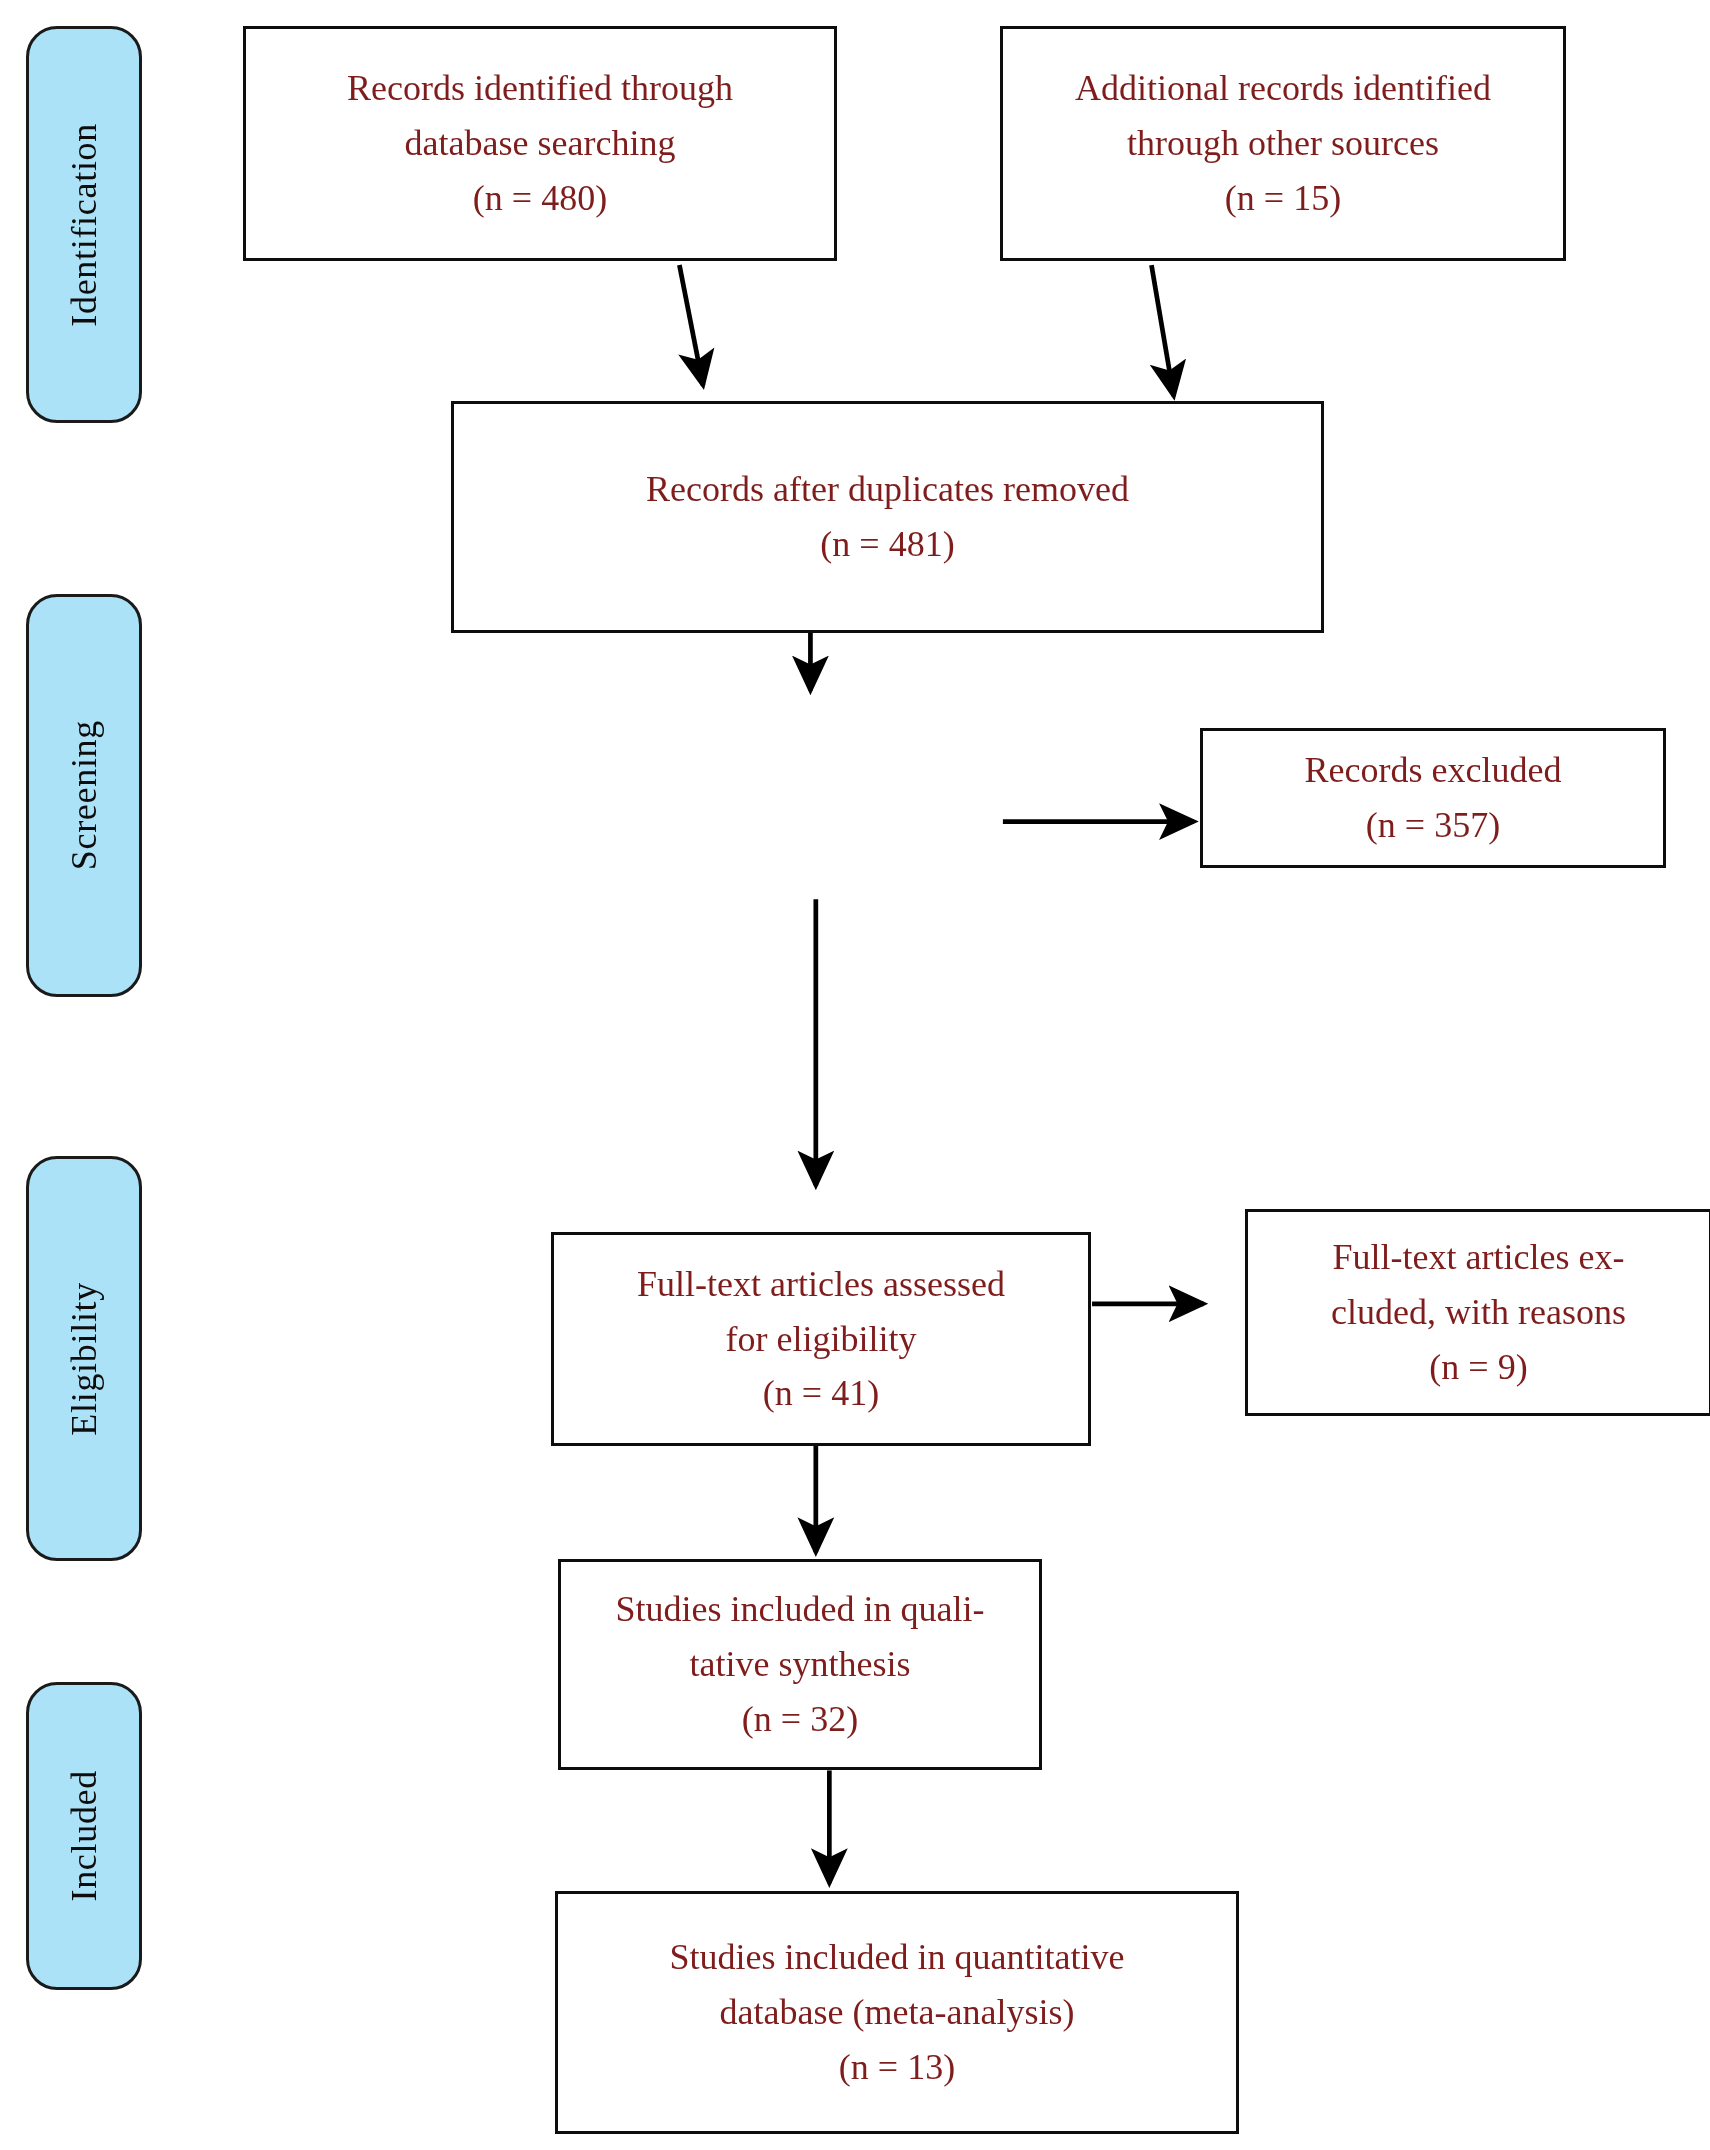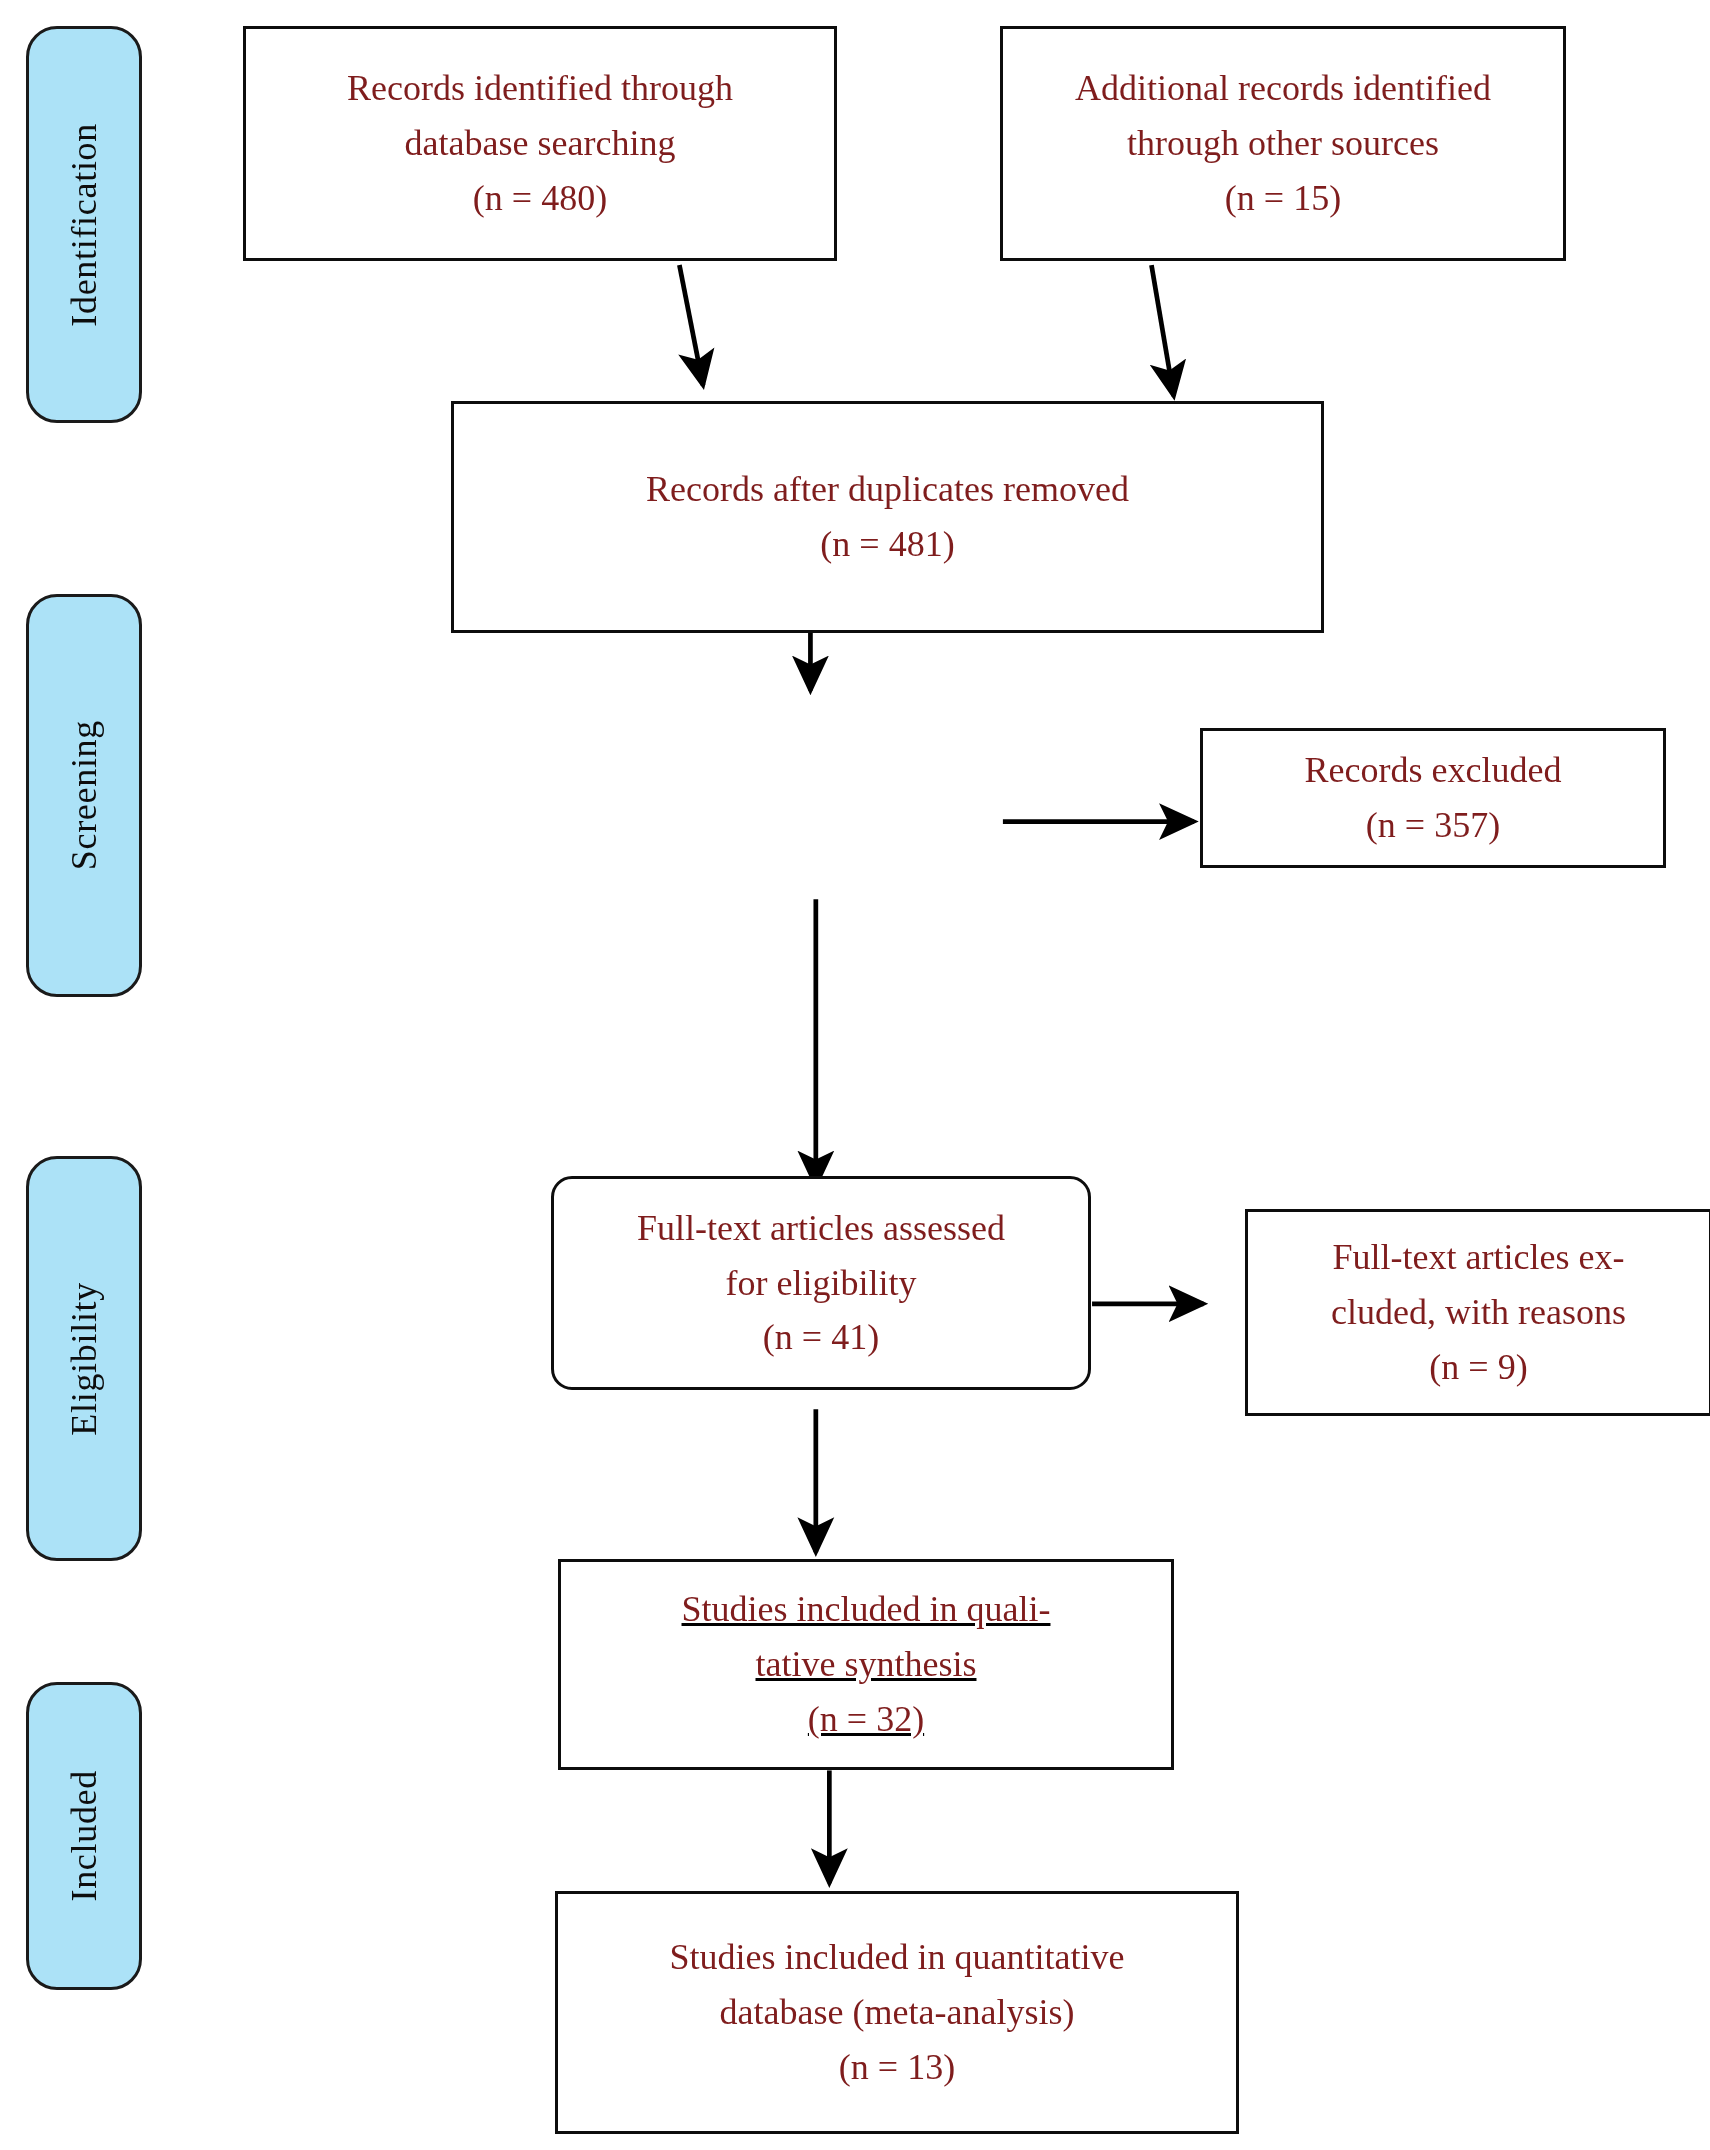--- a/index.html
+++ b/index.html
@@ -134,33 +134,33 @@
     <span class="line">Records after duplicates removed</span>
     <span class="line">(n = 481)</span>
   </div>
 
 
   <div class="flow-box" style="left:1200px; top:728px; width:466px; height:140px;">
     <span class="line">Records excluded</span>
     <span class="line">(n = 357)</span>
   </div>
 
-  <div class="flow-box" style="left:551px; top:1176px; width:540px; height:214px;border-radius:21px;">
+  <div class="flow-box" style="left:551px; top:1232px; width:540px; height:214px;">
     <span class="line">Full-text articles assessed</span>
     <span class="line">for eligibility</span>
     <span class="line">(n = 41)</span>
   </div>
 
   <div class="flow-box" style="left:1209px; top:1209px; width:467px; height:207px;margin-left:36px;">
     <span class="line">Full-text articles ex-</span>
     <span class="line">cluded, with reasons</span>
     <span class="line">(n = 9)</span>
   </div>
 
-  <div class="flow-box" style="left:558px; top:1559px; width:616px; height:211px;text-decoration:underline;">
+  <div class="flow-box" style="left:558px; top:1559px; width:484px; height:211px;">
     <span class="line">Studies included in quali-</span>
     <span class="line">tative synthesis</span>
     <span class="line">(n = 32)</span>
   </div>
 
   <div class="flow-box" style="left:555px; top:1891px; width:684px; height:243px;">
     <span class="line">Studies included in quantitative</span>
     <span class="line">database (meta-analysis)</span>
     <span class="line">(n = 13)</span>
   </div>

